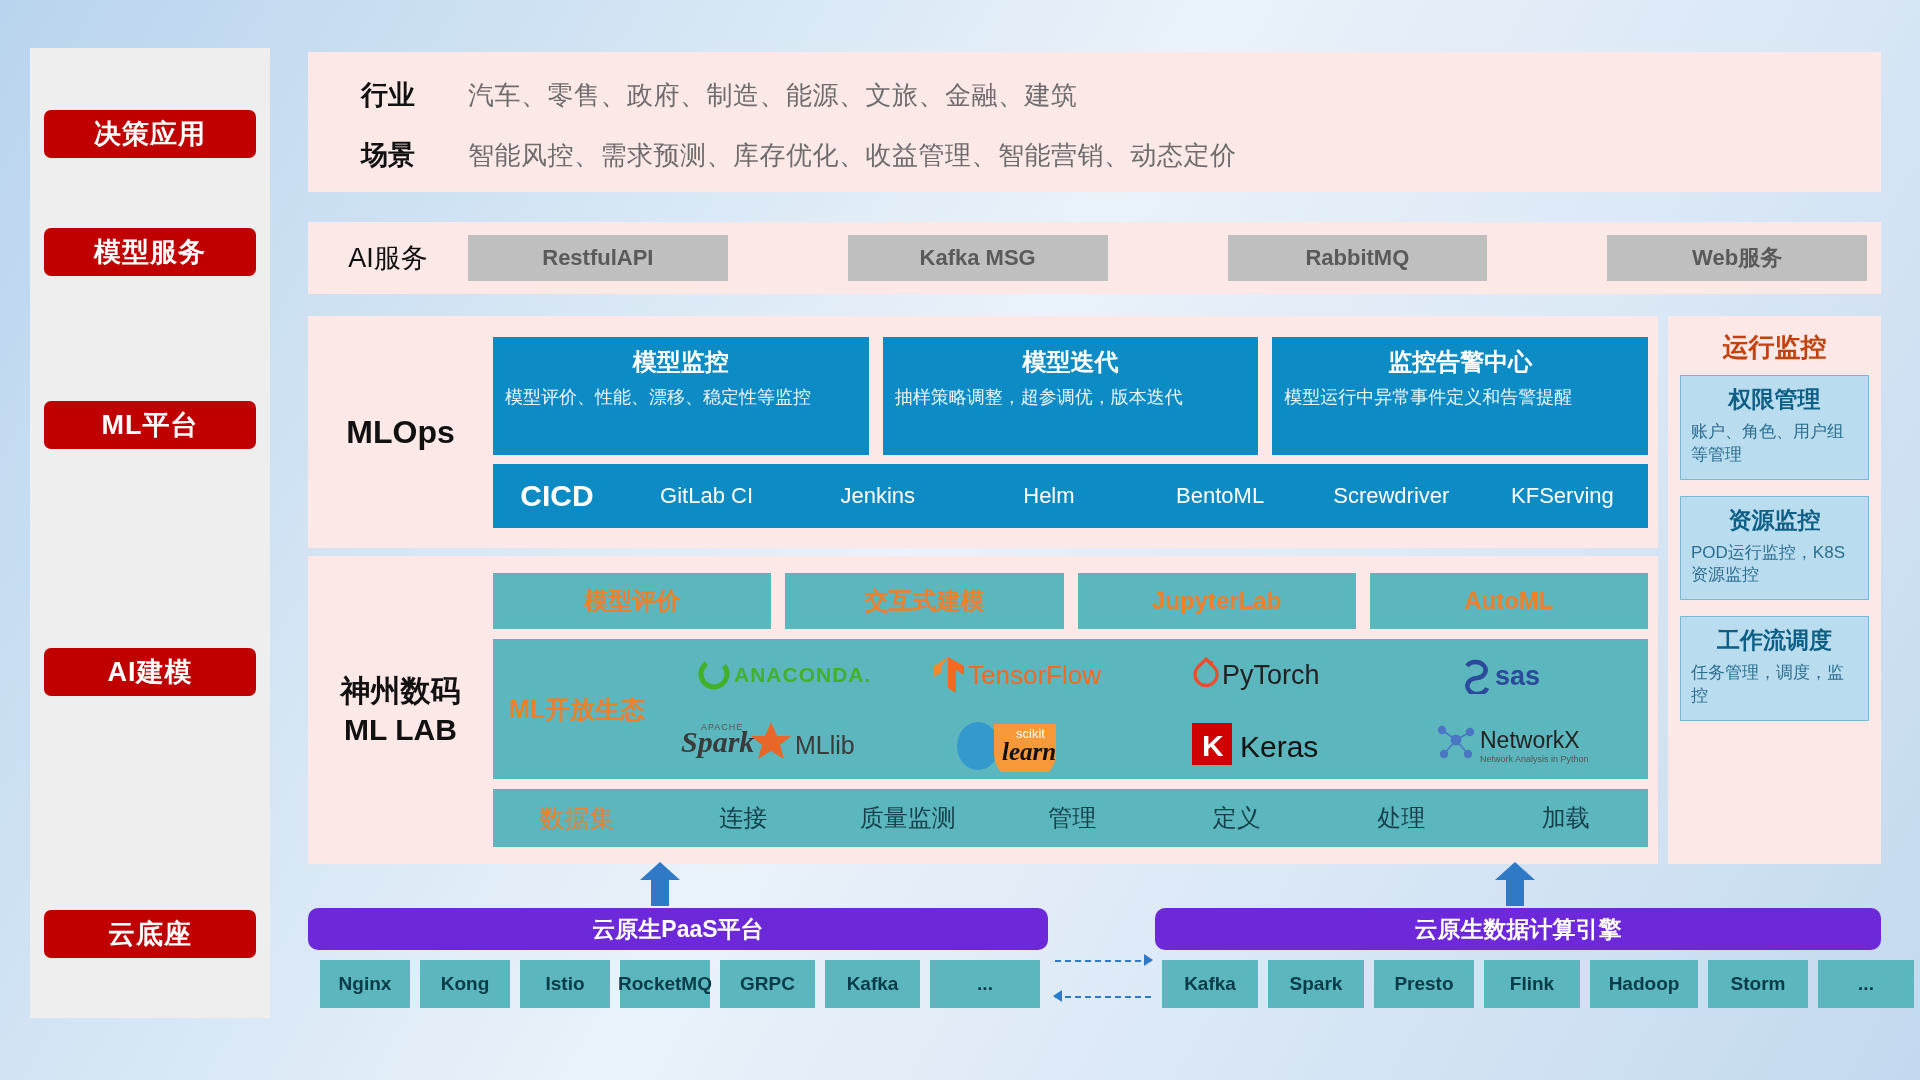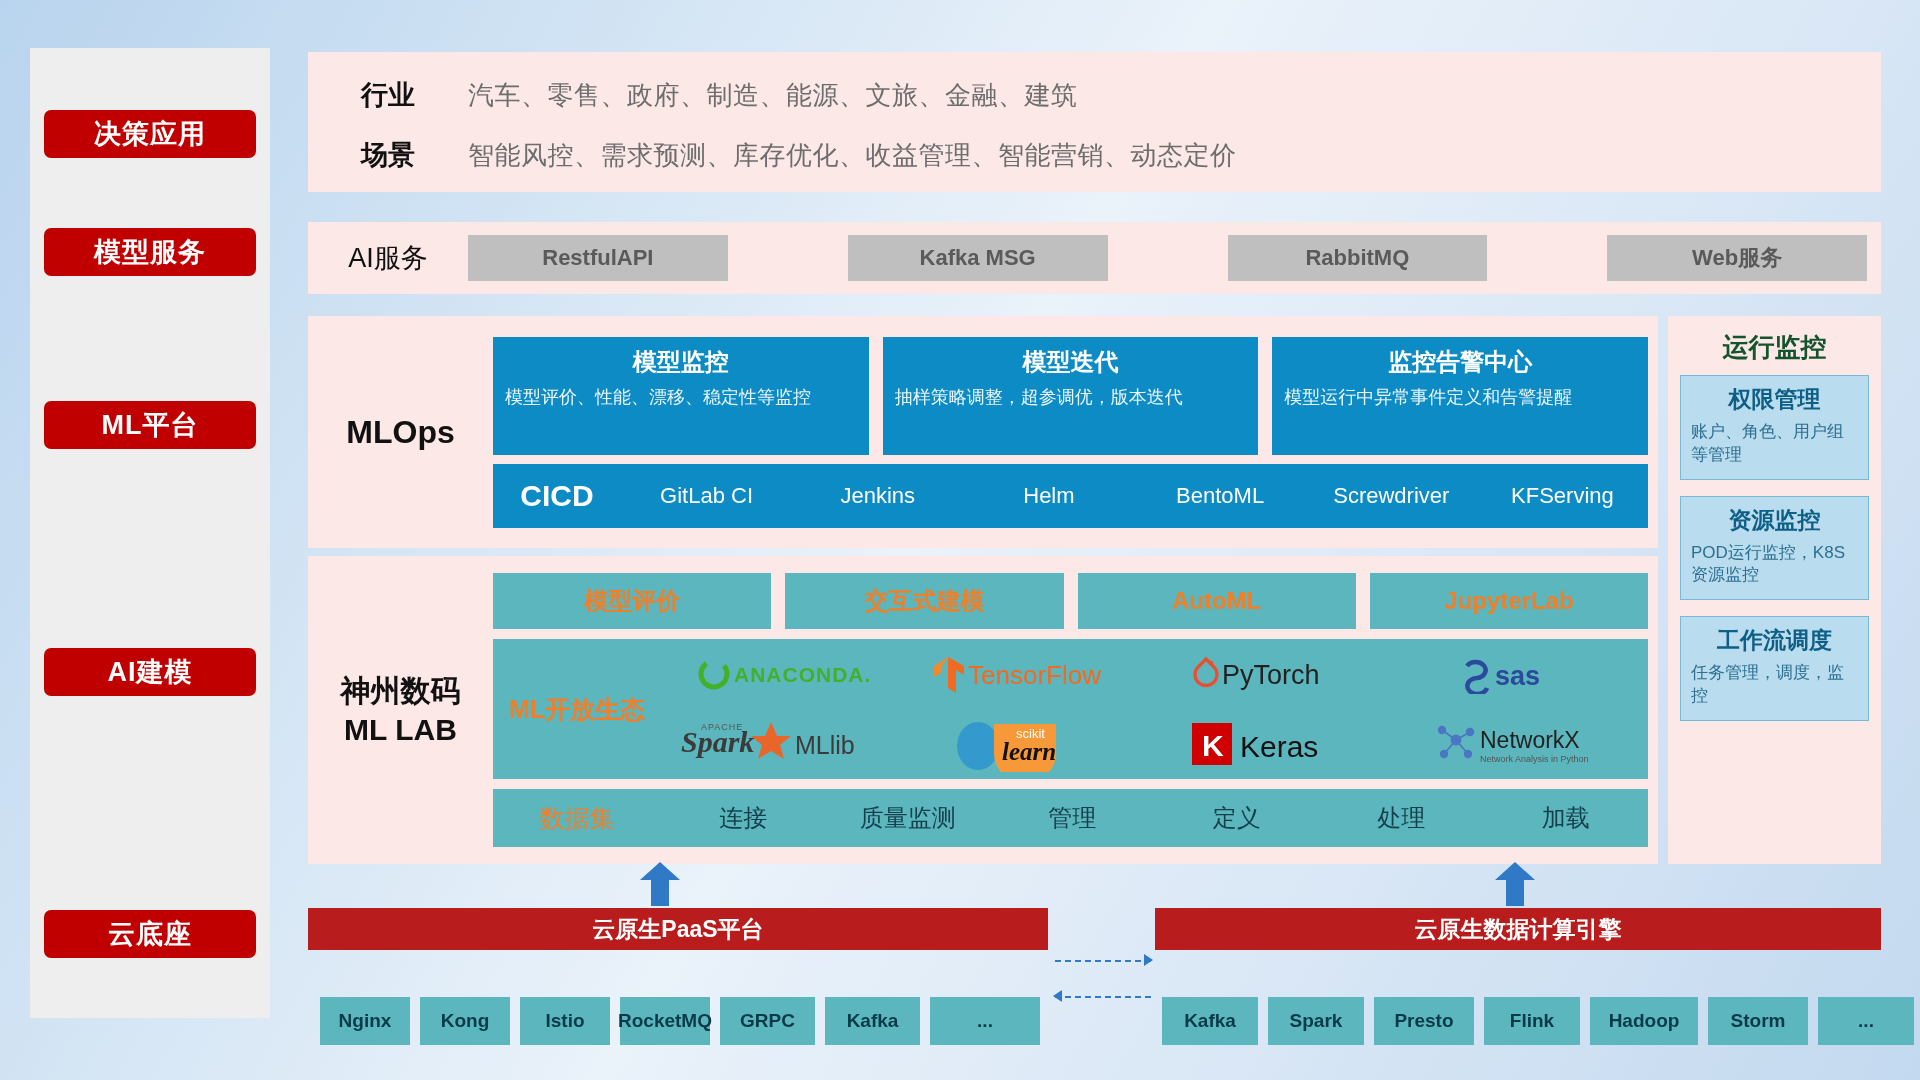--- a/index.html
+++ b/index.html
@@ -79,21 +79,21 @@
   .cicd-items { flex: 1; display: flex; }
   .cicd-items span {
     flex: 1; text-align: center; color: #fff; font-size: 22px;
     line-height: 1.0; word-break: break-all;
   }
 
   
   #p-mon { left: 1668px; top: 316px; width: 213px; height: 548px; }
   #p-mon .mon-title {
     text-align: center; font-size: 26px; font-weight: bold;
-    color: #14532d; padding: 14px 0 10px;
+    color: #c2410c; padding: 14px 0 10px;
   }
   .mon-card {
     margin: 0 12px 16px; background: #b9dcef;
     border: 1px solid #79b9d8; padding: 8px 10px 12px;
   }
   .mon-card h5 {
     text-align: center; font-size: 23px; font-weight: bold;
     color: #0e5f86; margin-bottom: 6px;
   }
   .mon-card p { font-size: 17px; color: #2c6f90; line-height: 1.34; }
@@ -129,34 +129,34 @@
   }
   .ds-title {
     width: 168px; text-align: center; color: #f07f28;
     font-size: 25px; font-weight: normal; flex: none;
   }
   .ds-items { flex: 1; display: flex; }
   .ds-items span { flex: 1; text-align: center; color: #143f4c; font-size: 24px; }
 
   
   .cloud-bar {
-    position: absolute; height: 42px; background: #b91c1c; color: #fff;
+    position: absolute; height: 42px; background: #6d28d9; color: #fff;
     display: flex; align-items: center; justify-content: center;
-    font-size: 23px; font-weight: bold;
+    font-size: 23px; font-weight: bold; border-radius: 10px;
   }
   #bar-paas { left: 308px; top: 908px; width: 740px; }
   #bar-data { left: 1155px; top: 908px; width: 726px; }
   .chip-row { position: absolute; top: 960px; display: flex; gap: 10px; }
   #chips-paas { left: 320px; }
   #chips-data { left: 1162px; }
   .chip {
     height: 48px; background: #5cb6bd; color: #083b49;
     display: flex; align-items: center; justify-content: center;
     font-size: 19px; font-weight: bold; text-align: center;
-    padding: 0 6px; line-height: 1.05; margin-top: 37px;
+    padding: 0 6px; line-height: 1.05;
   }
 
   .arrow-up { position: absolute; width: 40px; height: 44px; }
   .arrow-up .shaft {
     position: absolute; left: 11px; top: 14px; width: 18px; height: 30px; background: #2f79c6;
   }
   .arrow-up .head {
     position: absolute; left: 0; top: 0; width: 0; height: 0;
     border-left: 20px solid transparent; border-right: 20px solid transparent;
     border-bottom: 18px solid #2f79c6;
@@ -269,22 +269,22 @@
 <div class="panel" id="p-lab">
   <div class="sec-label">
     <div>神州数码</div>
     <div>ML LAB</div>
   </div>
   <div class="lab-col">
 
     <div class="lab-tabs">
       <div class="lab-tab">模型评价</div>
       <div class="lab-tab">交互式建模</div>
+      <div class="lab-tab">JupyterLab</div>
       <div class="lab-tab">AutoML</div>
-      <div class="lab-tab">JupyterLab</div>
     </div>
 
     <div class="eco">
       <div class="eco-label">ML开放生态</div>
       <div class="eco-logos">
 
         <div class="logo w25">
           <svg width="180" height="40" viewBox="0 0 180 40">
             <circle cx="20" cy="20" r="13" fill="none" stroke="#43b02a" stroke-width="5" stroke-dasharray="62 20" transform="rotate(-40 20 20)"></circle>
             <text x="40" y="28" font-family="Liberation Sans, sans-serif" font-size="21" font-weight="bold" fill="#43b02a" letter-spacing="1">ANACONDA.</text>

